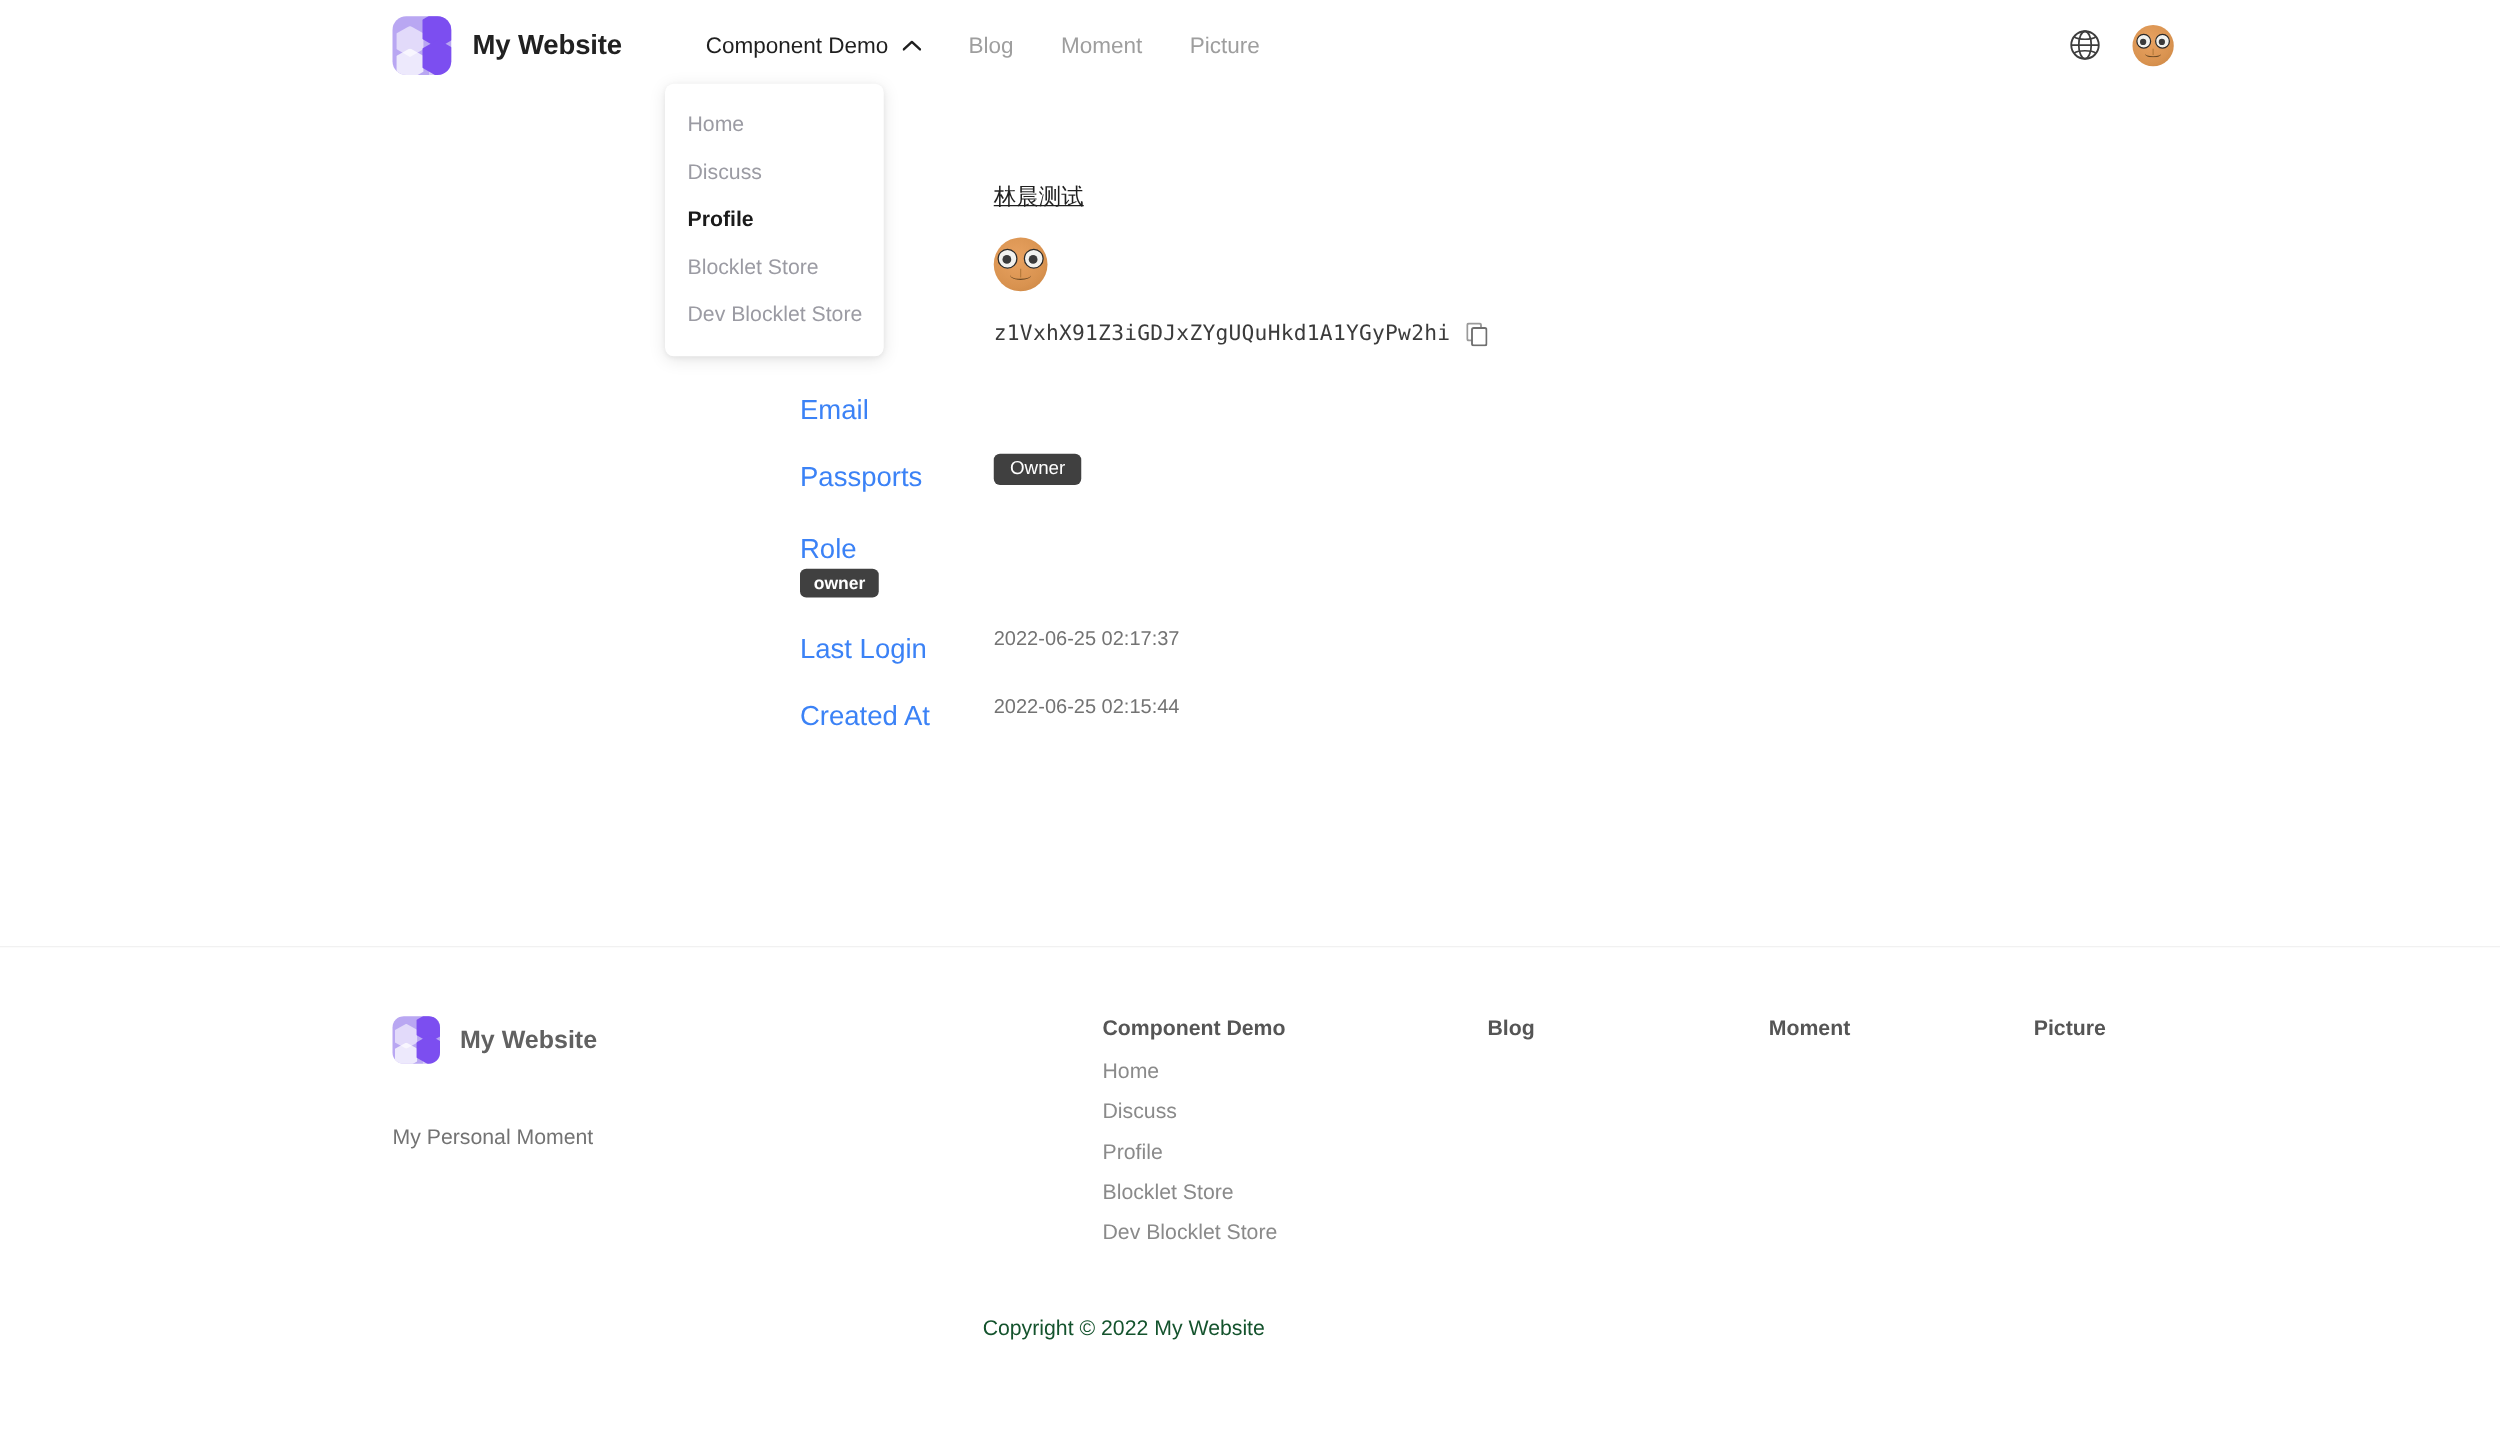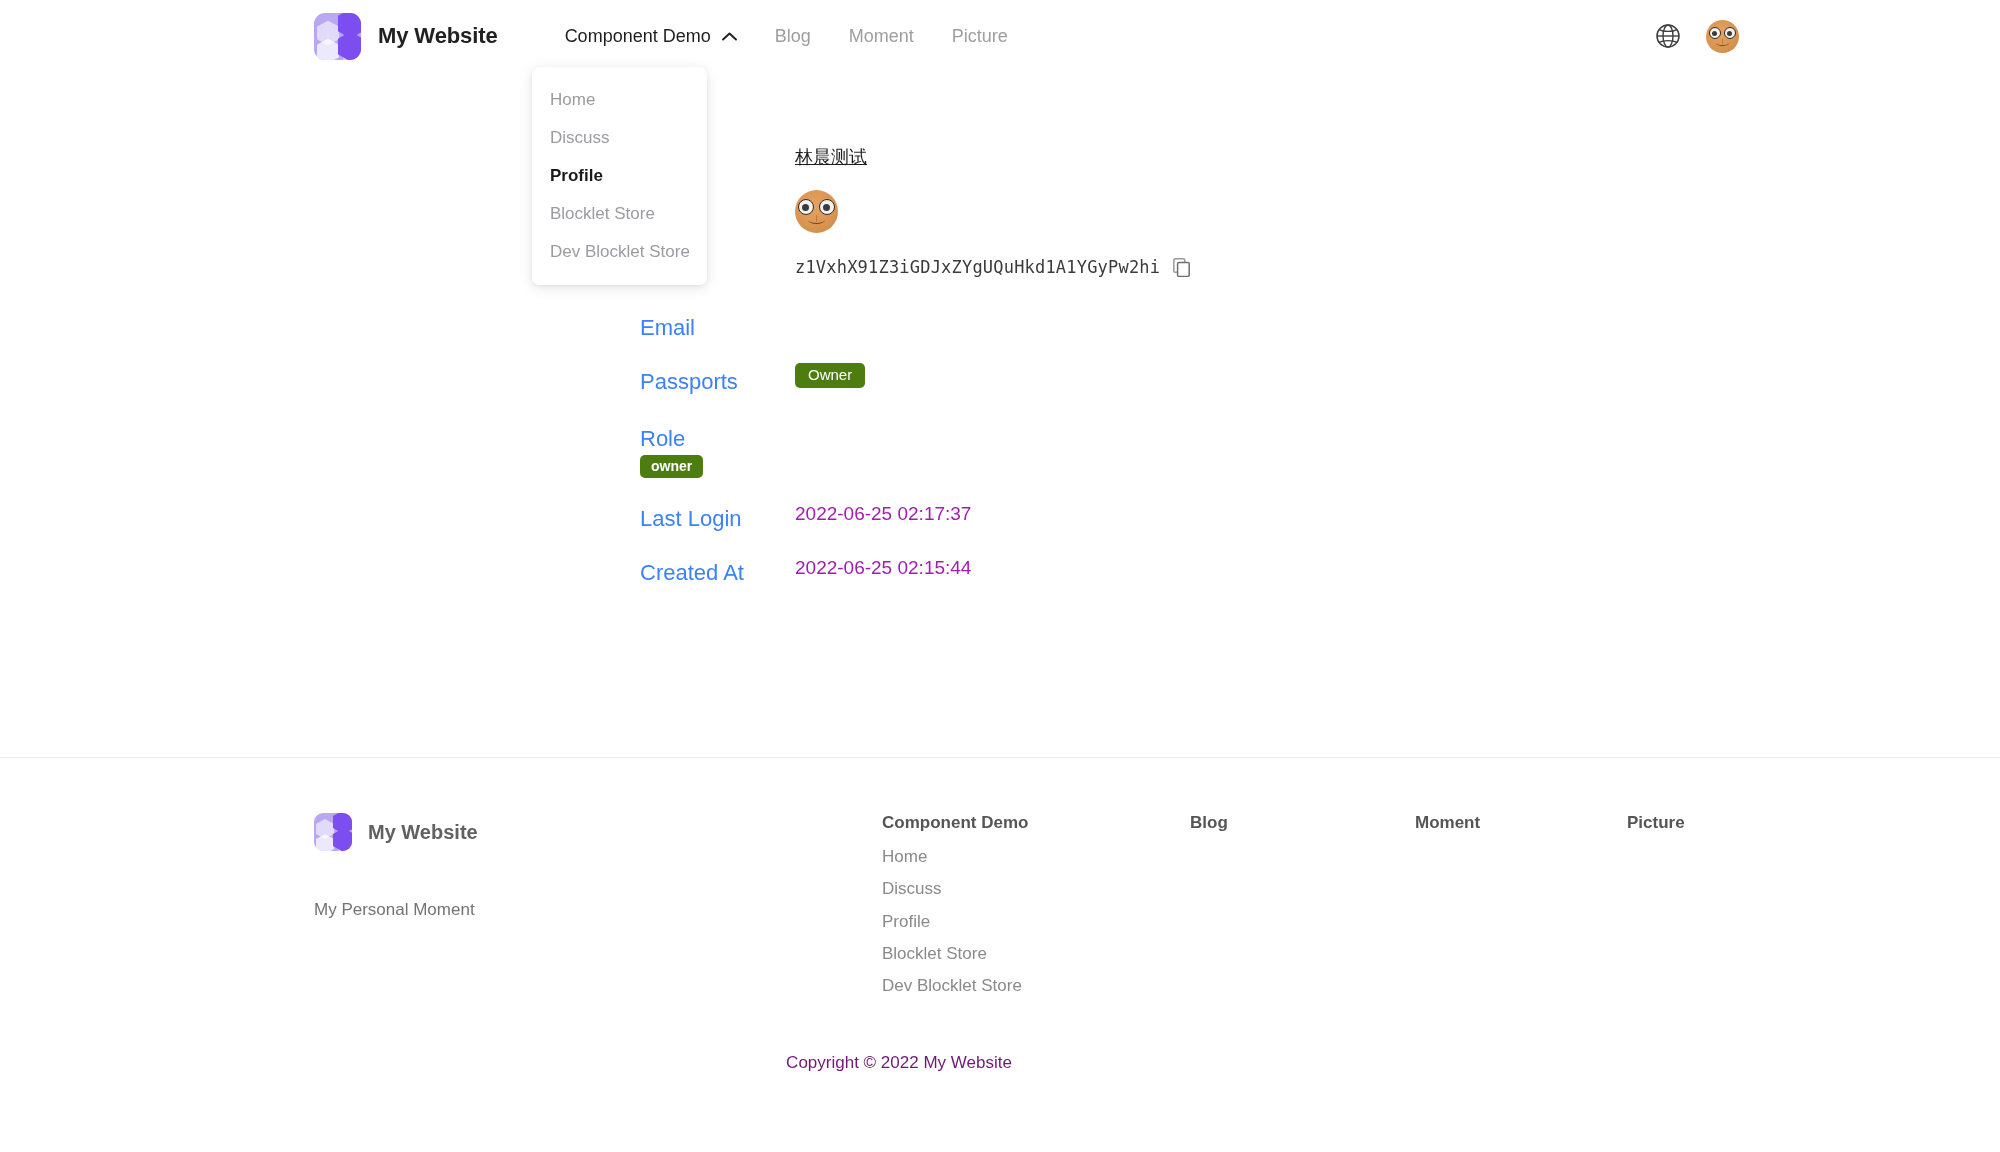--- a/index.html
+++ b/index.html
@@ -103,25 +103,25 @@
   }
   .pvalue { font-size: 19px; color: #1f1f1f; line-height: 1.5; display:flex; align-items:center; }
   .pvalue.cjk { font-size: 18px; color: #1f1f1f; text-decoration: underline; }
   .pvalue.mono {
     font-family: "DejaVu Sans Mono", "Liberation Mono", monospace;
     font-size: 17px; color: #3b3b3b; letter-spacing: 0.2px;
   }
   .copy-btn { margin-left: 13px; cursor: pointer; display:flex; align-items:center; }
   .badge {
     display: inline-flex; align-items: center; justify-content: center;
-    background: #4d7c0f; color: #ffffff; border-radius: 5px; text-align: right;
+    background: #404040; color: #ffffff; border-radius: 5px; text-align: right;
   }
   .badge.passport { height: 25px; padding: 0 13px; font-size: 15px; }
   .badge.role { height: 23px; padding: 0 11px; font-size: 14px; font-weight: 700; }
-  .ts { font-size: 19px; color: #a21caf; }
+  .ts { font-size: 16px; color: #737373; }
 
   
   .divider { position:absolute; left:0; top: 757px; width: 2000px; height:1px; background:#ededed; }
   .footer { position: absolute; left: 0; top: 758px; width: 2000px; height: 394px; background:#fff; }
   .footer-inner { position: relative; width: 2000px; height: 100%; }
   .fbrand { position: absolute; left: 314px; top: 55px; display:flex; align-items:center; }
   .flogo { width: 38px; height: 38px; border-radius: 9px; background:#b9a7f2; position:relative; overflow:hidden; flex:none;}
   .flogo .hexA { position:absolute; left:50%; top:-3px; width:21px; height:24px; background:#7c4ef0;
                  clip-path: polygon(50% 0%, 100% 25%, 100% 75%, 50% 100%, 0% 75%, 0% 25%); }
   .flogo .hexB { position:absolute; left:50%; top:15px; width:21px; height:24px; background:#7c4ef0;
@@ -133,21 +133,21 @@
   .flogo .hexE { position:absolute; right:-5px; top:24px; width:19px; height:22px; background: rgba(255,255,255,0.42);
                  clip-path: polygon(50% 0%, 100% 25%, 100% 75%, 50% 100%, 0% 75%, 0% 25%); }
   .fbrand-title { margin-left: 16px; font-size: 20px; font-weight: 700; color:#616161; white-space:nowrap; }
   .ftagline { position:absolute; left: 314px; top: 142px; font-size: 17px; color:#737373; }
 
   .fcol { position: absolute; top: 55px; }
   .fcol-title { font-size: 17px; font-weight: 700; color:#555555; white-space:nowrap; margin-bottom: 8px; }
   .flink { font-size: 17px; color:#8a8a8a; line-height: 1.55; cursor:pointer; white-space:nowrap; padding: 3px 0; }
   .copyright {
     position:absolute; left:0; top: 295px; width: 1798px; text-align:center;
-    font-size: 17px; color:#701a75;
+    font-size: 17px; color:#14532d;
   }
 </style>
 </head>
 <body>
 
 <div class="page">
 
   <div class="header">
     <div class="brand">
       <div class="logo-mark">

